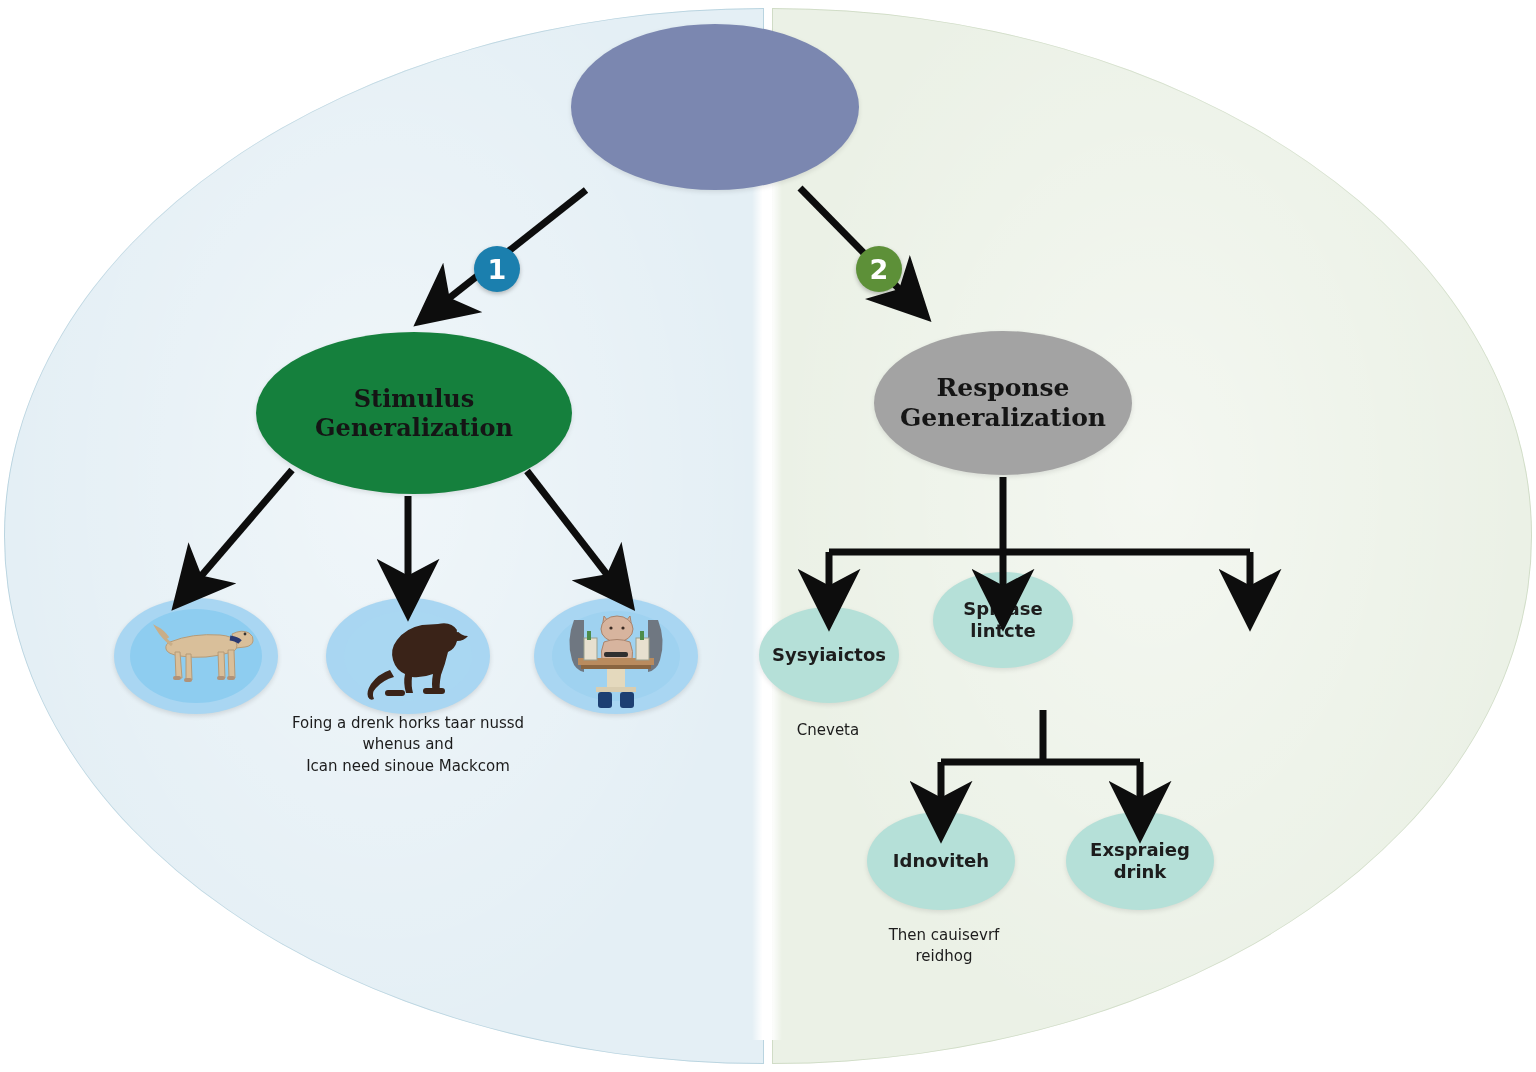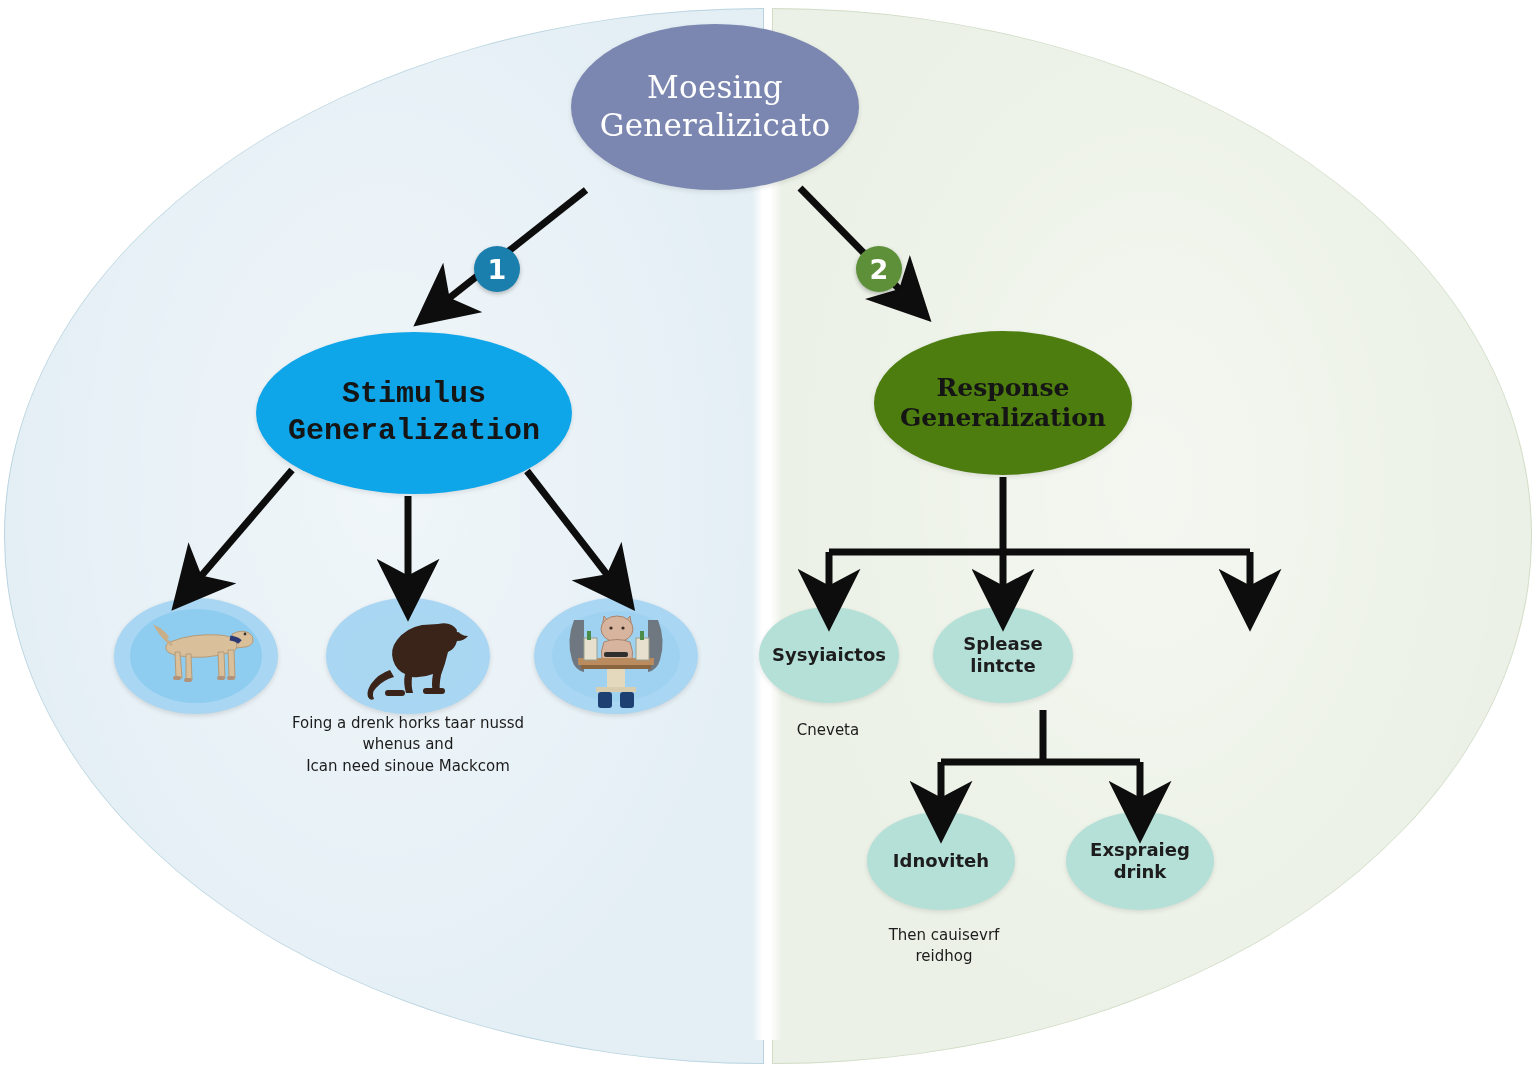--- a/index.html
+++ b/index.html
@@ -38,27 +38,27 @@
 
   .node-root{
     left:571px;top:24px;width:288px;height:166px;
     background:#7b87b0;color:#ffffff;font-size:31px;font-weight:400;
     letter-spacing:.2px;
   }
   .node-root .halo{background:#cdd6e4;inset:-13px;}
 
   .node-l1{
     left:256px;top:332px;width:316px;height:162px;
-    background:#0ea5e9;font-size:30px;font-weight:700;font-family:Liberation Mono, monospace;
+    background:#15803d;font-size:24px;font-weight:700;
   }
   .node-l1 .halo{background:#e7f3fb;inset:-7px;}
 
   .node-r1{
     left:874px;top:331px;width:258px;height:144px;
-    background:#4d7c0f;font-size:25px;font-weight:700;
+    background:#a3a3a3;font-size:25px;font-weight:700;
   }
   .node-r1 .halo{background:#dceee9;inset:-10px;}
 
   .node-pic{
     width:164px;height:116px;background:#a9d6f2;
     box-shadow:0 2px 5px rgba(0,0,0,.12);
     overflow:hidden;
   }
   .node-pic .halo{background:#eaf4fb;inset:-9px;}
 
@@ -145,22 +145,20 @@
       <path d="M 941,762 L 1140,762"></path>
     </g>
     <g stroke="#0d0d0d" stroke-width="7" fill="none" marker-end="url(#ah)">
       <path d="M 941,762 L 941,806"></path>
       <path d="M 1140,762 L 1140,806"></path>
     </g>
   </svg>
 
   <div class="node node-root">
     <span class="halo"></span>
-    <span>Moesing
-Generalizicato</span>
   </div>
 
   <div class="badge badge-1">
     <span>1</span>
   </div>
   <div class="badge badge-2">
     <span>2</span>
   </div>
 
   <div class="node node-l1">
@@ -242,21 +240,21 @@
   </div>
 
   <div class="cap" style="left:286px;top:713px;width:244px;">Foing a drenk horks taar nussd
 whenus and
 Ican need sinoue Mackcom</div>
 
   <div class="node node-r2" style="left:759px;top:607px;">
     <span class="halo"></span>
     <span>Sysyiaictos</span>
   </div>
-  <div class="node node-r2" style="left:933px;top:607px;">
+  <div class="node node-r2" style="left:933px;top:572px;">
     <span class="halo"></span>
     <span>Splease
 lintcte</span>
   </div>
 
   <div class="cap" style="left:728px;top:720px;width:200px;">Cneveta</div>
 
   <div class="node node-r3" style="left:867px;top:812px;">
     <span class="halo"></span>
     <span>Idnoviteh</span>

